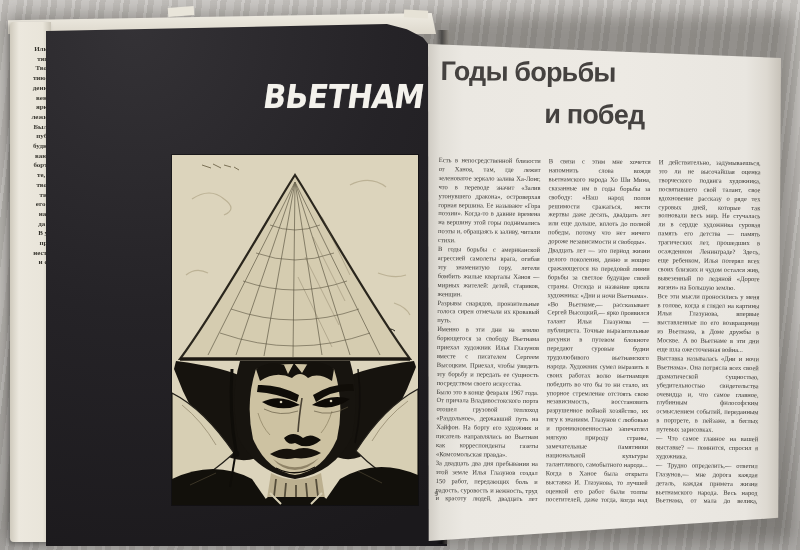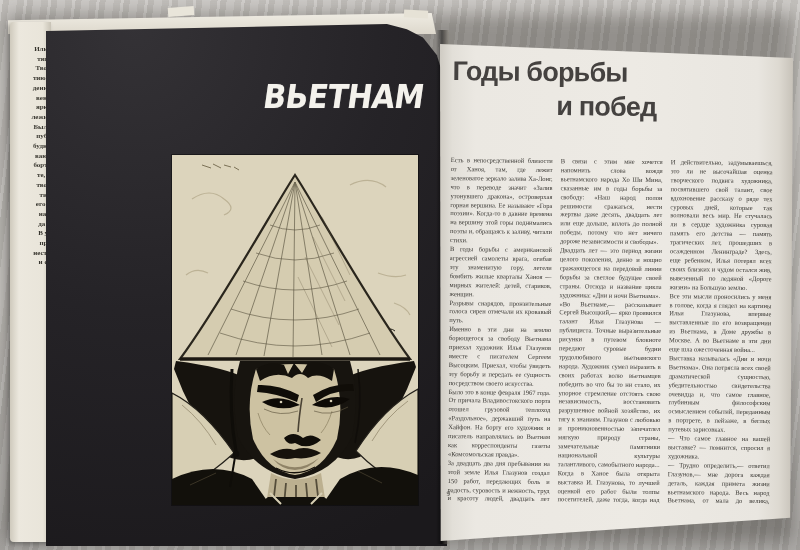--- a/index.html
+++ b/index.html
@@ -27,27 +27,27 @@
     clip-path:polygon(0 7px,85% 0,90% 1%,94% 2.6%,97.5% 6%,99.4% 11%,100% 17%,100% 100%,0 100%);}
   .gutter{position:absolute;left:436px;top:30px;width:13px;height:514px;
     background:linear-gradient(90deg,rgba(0,0,0,0) 0%,rgba(0,0,0,.5) 45%,rgba(70,66,60,.55) 70%,rgba(150,145,135,.35) 100%);}
   .viet-title{position:absolute;left:238px;top:80px;width:188px;text-align:right;
     font:700 33px/1 "DejaVu Sans",sans-serif;color:var(--title-white);
     transform:skewX(-8deg) scaleX(.9);transform-origin:100% 0;letter-spacing:-.5px;
     text-shadow:0 0 1px rgba(255,255,255,.4);}
   .portrait{position:absolute;left:172px;top:155px;width:246px;height:350px;box-shadow:0 0 0 1px rgba(0,0,0,.4);}
   .portrait svg{display:block;}
   
-  .page-right{position:absolute;left:440px;top:34px;width:353px;height:512px;
+  .page-right{position:absolute;left:428px;top:34px;width:353px;height:512px;
     background:linear-gradient(90deg,#cfcbc3 0%,#e2dfd8 3.5%,#ebe8e2 10%,var(--right-page) 55%,#e9e6e0 90%,#ddd9d1 96%,#c7c2b9 100%);
     clip-path:polygon(0 10px,100% 24px,99.2% 94.5%,0.2% 99%);}
   .rp-inner{position:absolute;inset:0;transform:rotate(.55deg);transform-origin:0 0;}
   .rp-heading{position:absolute;left:13px;top:20px;color:var(--heading);
     font:700 27px/34px "Liberation Sans",sans-serif;letter-spacing:-.8px;}
-  .rp-heading .l2{margin-left:104px;}
+  .rp-heading .l2{margin-left:104px;margin-top:8px;}
   .rp-cols{position:absolute;left:12px;top:122px;width:332px;height:346px;display:flex;gap:8px;}
   .col{width:102px;height:346px;overflow:hidden;text-align:justify;
     font:6.5px/8.9px "Liberation Serif",serif;color:var(--body-text);}
   .col .para{margin:0;}
   .pageno{position:absolute;left:11px;top:456px;font:7px/8px "Liberation Serif",serif;color:#4a4844;}
 </style>
 </head>
 <body>
 
 <div class="scene">

